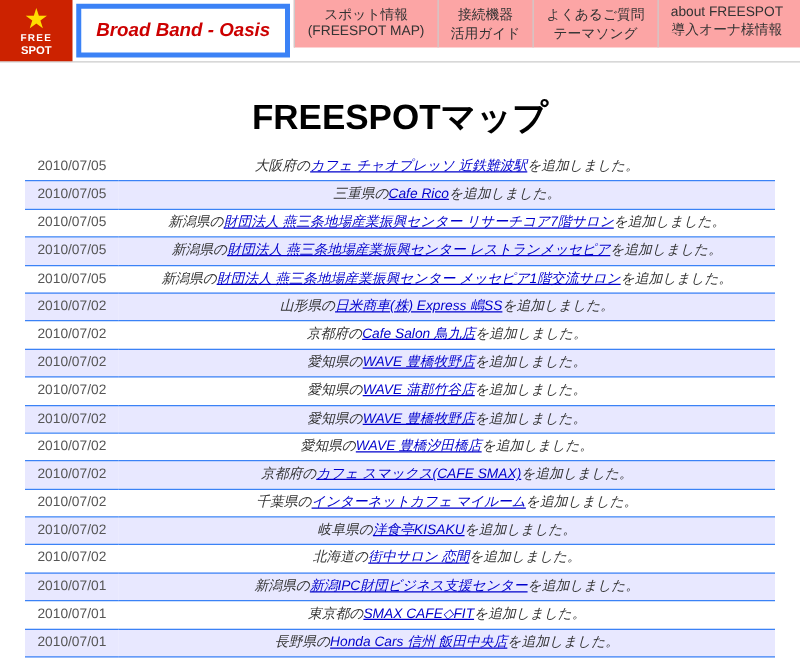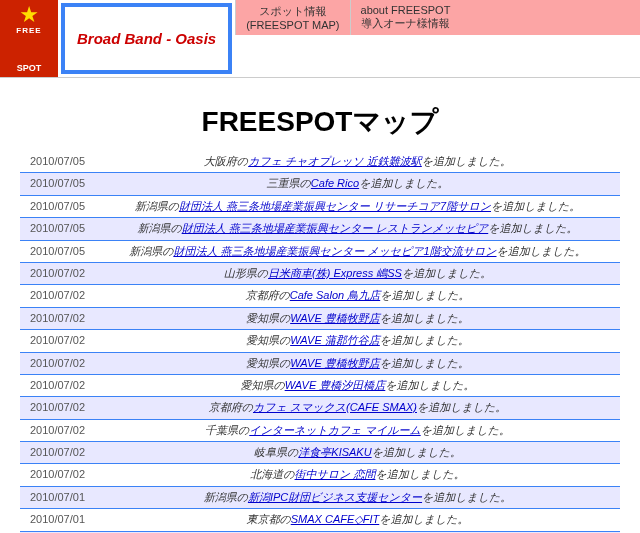--- a/index.html
+++ b/index.html
@@ -125,21 +125,20 @@
       color: white;
       font-size: 8px;
       font-weight: bold;
       letter-spacing: 1px;
     }
 
     .spot-text {
       color: white;
       font-size: 9px;
       font-weight: bold;
-      margin-top: 28px;
     }
 
     .star-icon {
       color: #ffdd00;
       font-size: 22px;
       line-height: 1;
     }
   </style>
 </head>
 <body>
@@ -154,20 +153,22 @@
       <span class="spot-text">SPOT</span>
     </div>
 
     <div class="brand-area">
       <span class="brand-text">Broad Band - Oasis</span>
     </div>
 
     <div class="nav-area">
       <div class="nav-top">
         <div class="nav-top-item">スポット情報<br>(FREESPOT MAP)</div>
+        <div class="nav-top-item">接続機器<br>活用ガイド</div>
+        <div class="nav-top-item">よくあるご質問<br>テーマソング</div>
         <div class="nav-top-item">about FREESPOT<br>導入オーナ様情報</div>
       </div>
     </div>
 
   </div>
 
   <div class="main-content">
 
     <h1 class="page-title">FREESPOTマップ</h1>
 

